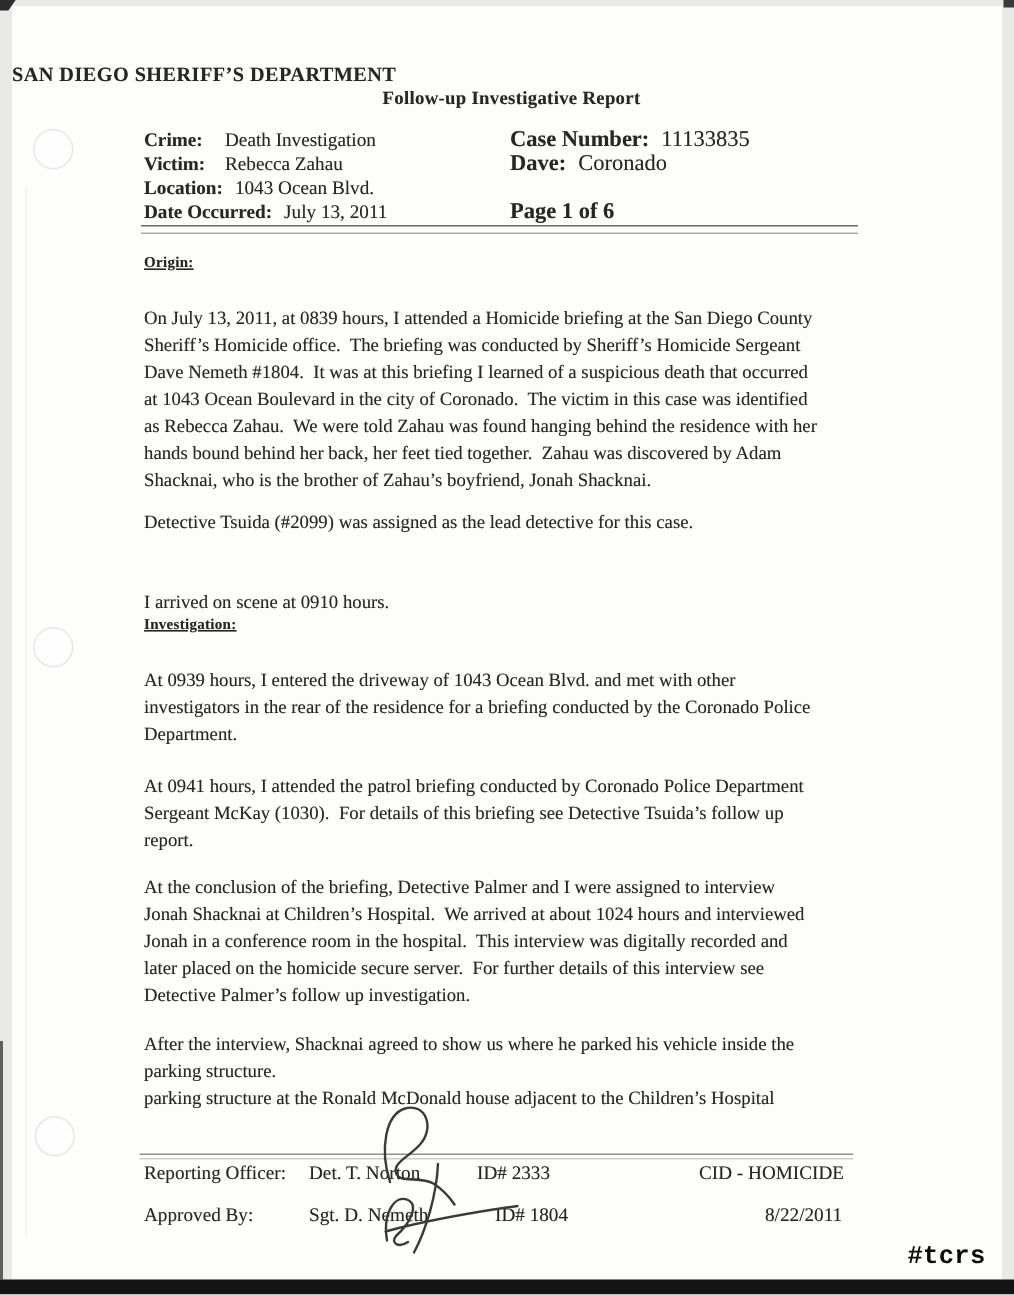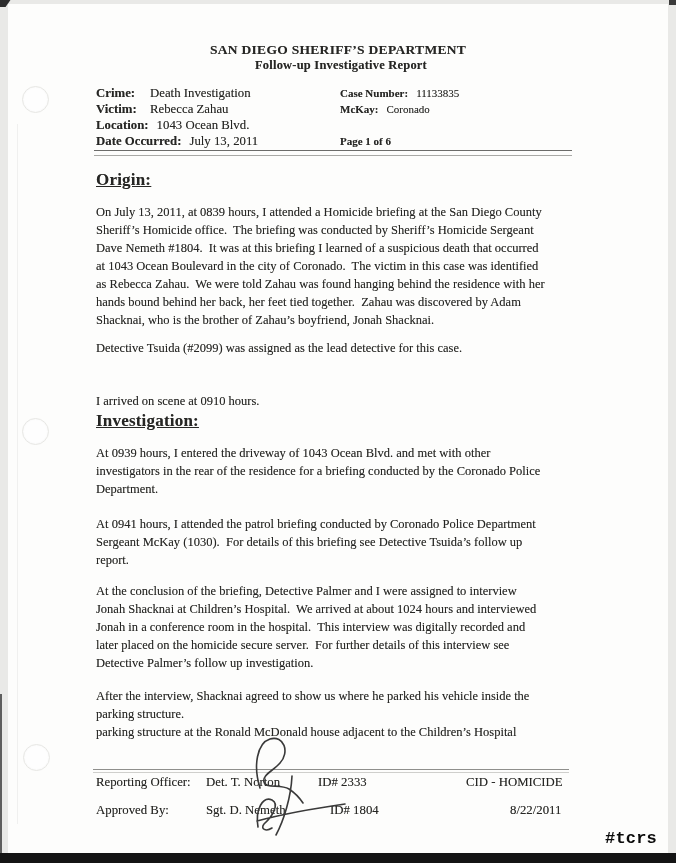--- a/index.html
+++ b/index.html
@@ -28,41 +28,41 @@
     font-weight:bold;font-size:17px;color:#0b0b0b;letter-spacing:0.2px;
   }
   
   .hole{position:absolute;width:25px;height:25px;border-radius:50%;
     background:#fefefe;border:1.5px solid #e7e7e4;box-shadow:inset 0 0 2px rgba(0,0,0,.05);}
   .hole1{left:14px;top:82px;}
   .hole2{left:14px;top:414px;}
   .hole3{left:15px;top:740px;}
   
   .title{
-    position:absolute;left:0;top:38px;width:660px;text-align:center;
+    position:absolute;left:0;top:38px;width:660px;
     font-weight:bold;font-size:13.5px;letter-spacing:.3px;
   }
   .subtitle{
     position:absolute;left:0;top:54px;width:666px;text-align:center;
     font-weight:bold;font-size:12.5px;letter-spacing:.2px;
   }
   .info-left{position:absolute;left:88px;top:81px;font-size:12.8px;line-height:16px;}
-  .info-right{position:absolute;left:332px;top:81px;font-size:11px;line-height:16px;}
+  .info-right{position:absolute;left:332px;top:81px;font-size:15px;line-height:16px;}
   .inforow{position:relative;white-space:pre;}
   .lbl{font-weight:bold;}
   .val{margin-left:8px;}
   .val-col{position:absolute;left:54px;margin-left:0;}
   .spacer-row{height:16px;}
   .rule-double{
     position:absolute;left:86px;top:146px;width:478px;height:4px;
     border-top:1.6px solid #6c6c6a;border-bottom:1px solid #a9a9a6;
   }
   
   .sec-heading{
-    position:absolute;left:88px;font-weight:bold;font-size:17px;
+    position:absolute;left:88px;font-weight:bold;font-size:10px;
     text-decoration:underline;letter-spacing:.2px;
   }
   .para{position:absolute;left:88px;font-size:12.5px;line-height:18px;}
   .ln{white-space:pre;}
   .soft{text-shadow:0 0 .5px rgba(70,70,65,.45);}
   
   .footer-line{
     position:absolute;left:85px;top:765px;width:476px;height:2px;
     border-top:1px solid #8f8f8c;border-bottom:1px solid #cfcfcc;
   }
@@ -84,21 +84,21 @@
 
     <div class="info-left">
       <div class="inforow"><span class="lbl">Crime:</span><span class="val val-col">Death Investigation</span></div>
       <div class="inforow"><span class="lbl">Victim:</span><span class="val val-col">Rebecca Zahau</span></div>
       <div class="inforow"><span class="lbl">Location:</span><span class="val">1043 Ocean Blvd.</span></div>
       <div class="inforow"><span class="lbl">Date Occurred:</span><span class="val">July 13, 2011</span></div>
     </div>
 
     <div class="info-right">
       <div class="inforow"><span class="lbl">Case Number:</span><span class="val">11133835</span></div>
-      <div class="inforow"><span class="lbl">McKay:</span><span class="val">Coronado</span></div>
+      <div class="inforow"><span class="lbl">Dave:</span><span class="val">Coronado</span></div>
       <div class="spacer-row"></div>
       <div class="inforow"><span class="lbl">Page 1 of 6</span></div>
     </div>
 
     <div class="rule-double"></div>
 
     <div class="sec-heading" style="top:166px;">Origin:</div>
 
     <div class="para" style="top:199px;">
       <div class="ln">On July 13, 2011, at 0839 hours, I attended a Homicide briefing at the San Diego County</div>

